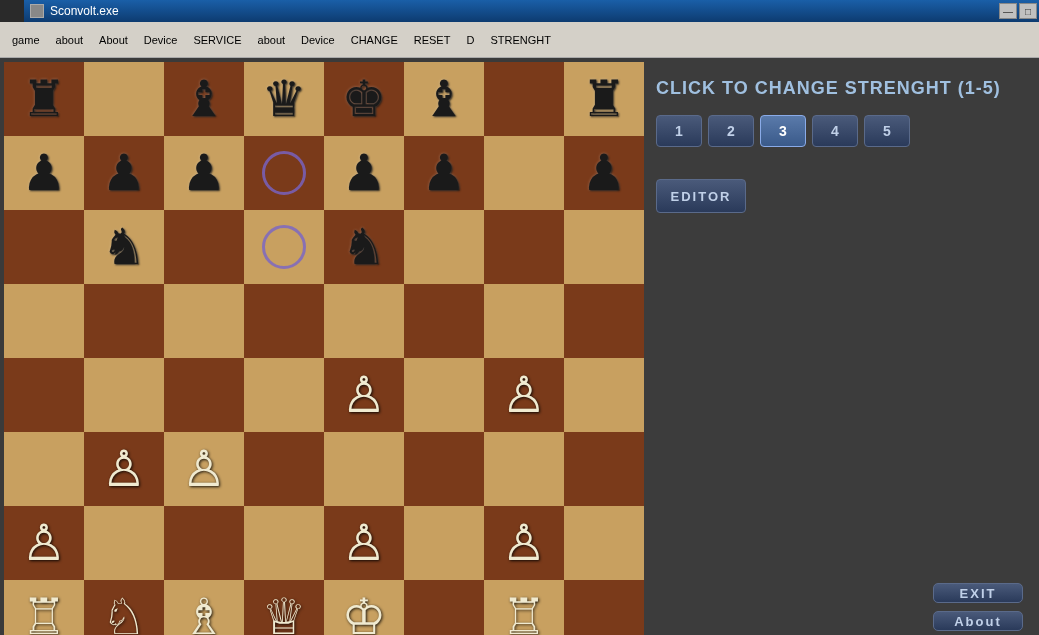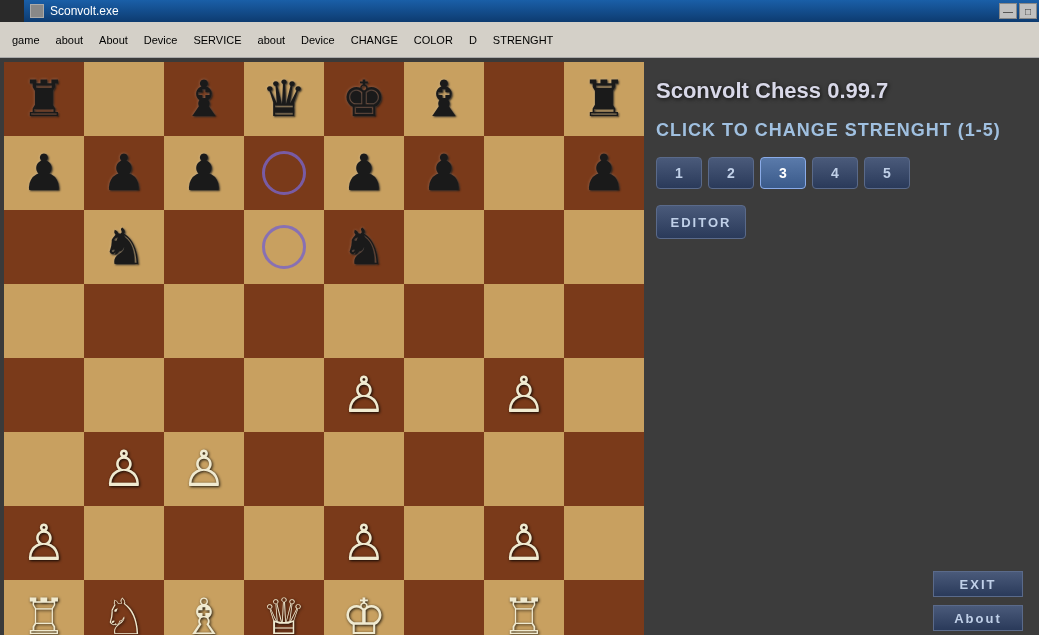--- a/index.html
+++ b/index.html
@@ -179,36 +179,37 @@
       border: 1px solid #5a6a8a;
       border-radius: 4px;
       color: #c0d0e8;
       font-size: 13px;
       font-weight: bold;
       letter-spacing: 2px;
       cursor: pointer;
       display: flex;
       align-items: center;
       justify-content: center;
+      margin-top: 16px;
     }
 
     .spacer { flex: 1; }
 
     .bottom-buttons {
       display: flex;
       flex-direction: column;
       gap: 8px;
       align-items: flex-end;
     }
     .action-btn {
       width: 90px;
-      height: 26px;
+      height: 20px;
       background: linear-gradient(to bottom, #4a5a7a, #2a3a5a);
       border: 1px solid #5a6a8a;
-      border-radius: 0;
+      border-radius: 5px;
       color: #c0d0e8;
       font-size: 13px;
       font-weight: bold;
       letter-spacing: 2px;
       cursor: pointer;
       display: flex;
       align-items: center;
       justify-content: center;
     }
     .bottom-row {
@@ -233,21 +234,21 @@
 
 <div class="menu-bar">
   <span class="menu-item">game</span>
   <span class="menu-item">about</span>
   <span class="menu-item">About</span>
   <span class="menu-item">Device</span>
   <span class="menu-item">SERVICE</span>
   <span class="menu-item">about</span>
   <span class="menu-item">Device</span>
   <span class="menu-item">CHANGE</span>
-  <span class="menu-item">COLOR</span>
+  <span class="menu-item">RESET</span>
   <span class="menu-item">D</span>
   <span class="menu-item">STRENGHT</span>
 </div>
 
 <div class="main">
 
   <div class="board-container">
     <div class="board" id="chess-board">
         <div class="cell dark">
           <span class="piece black">♜</span>
@@ -368,21 +369,20 @@
         </div>
         <div class="cell dark"></div>
         <div class="cell light">
           <span class="piece white">♖</span>
         </div>
         <div class="cell dark"></div>
       </div>
   </div>
 
   <div class="right-panel">
-    <div class="game-title">Sconvolt Chess 0.99.7</div>
     <div class="strength-label">CLICK TO CHANGE STRENGHT (1-5)</div>
     <div class="strength-buttons">
       <button class="strength-btn">1</button>
       <button class="strength-btn">2</button>
       <button class="strength-btn active">3</button>
       <button class="strength-btn">4</button>
       <button class="strength-btn">5</button>
     </div>
     <button class="editor-btn">EDITOR</button>
     <div class="spacer"></div>

